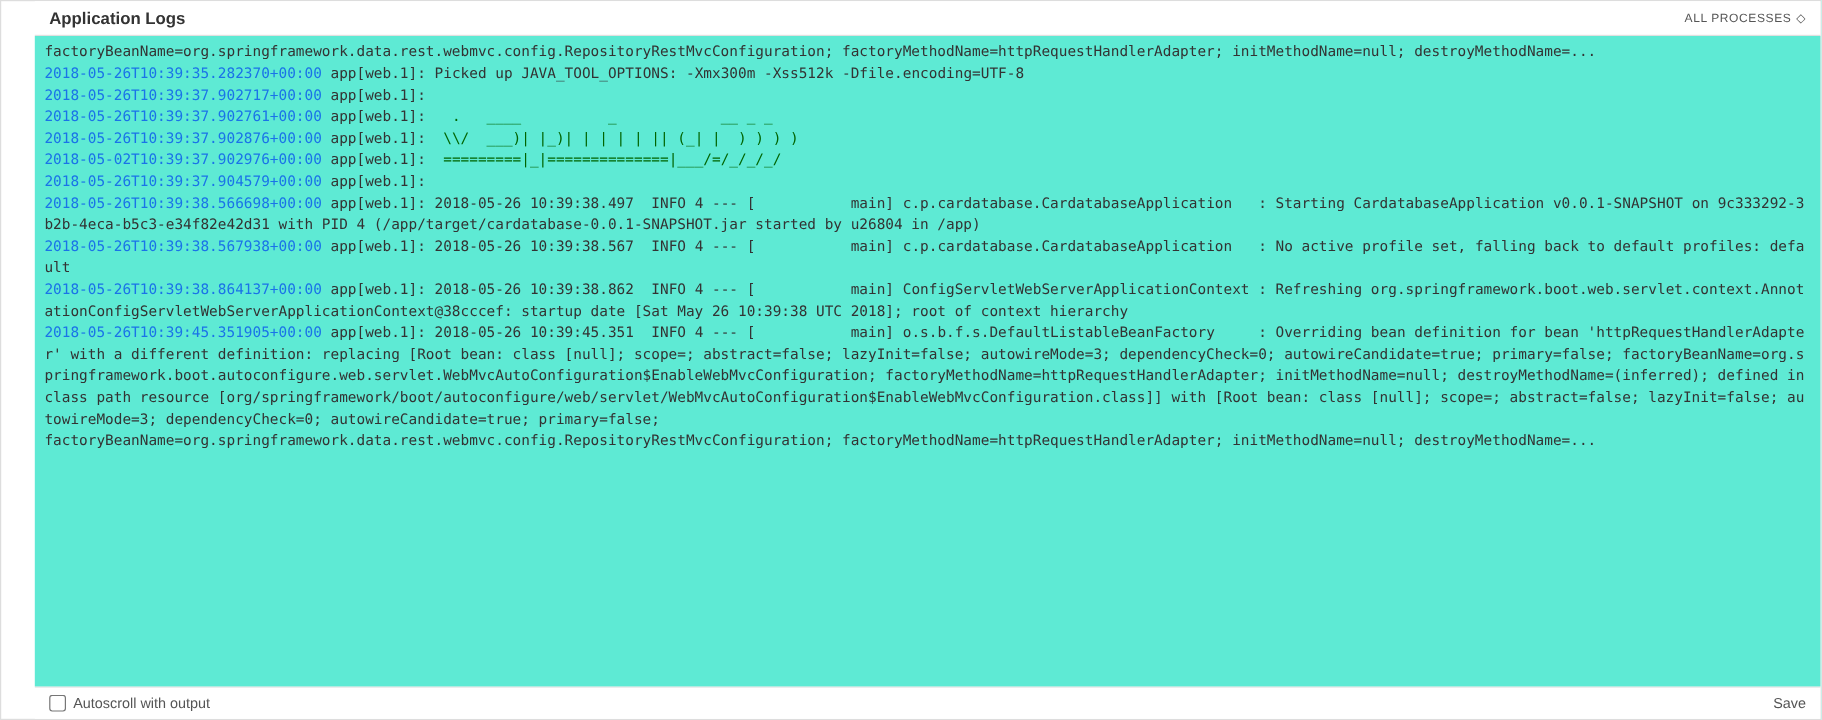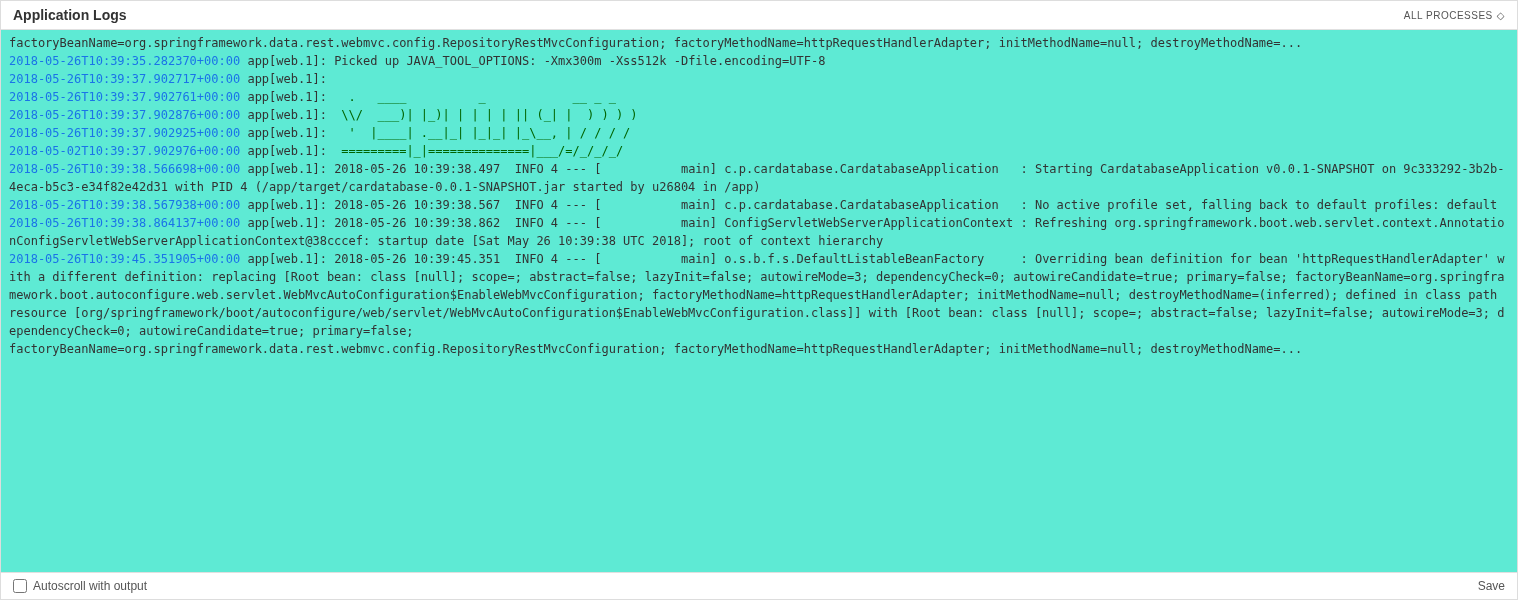--- a/index.html
+++ b/index.html
@@ -16,20 +16,21 @@
       font-size: 12px;
       overflow: hidden;
     }
 
     .app-container {
       width: 1518px;
       height: 600px;
       display: flex;
       flex-direction: column;
       border: 1px solid #ddd;
+      padding-left: 28px;
     }
 
     .header {
       display: flex;
       justify-content: space-between;
       align-items: center;
       padding: 6px 12px;
       background: #ffffff;
       border-bottom: 1px solid #e0e0e0;
       flex-shrink: 0;
@@ -149,22 +150,22 @@
     </button>
   </div>
 
   <div class="log-container" id="log-output">
 
   <div class="log-line"><span style="color:#333">factoryBeanName=org.springframework.data.rest.webmvc.config.RepositoryRestMvcConfiguration; factoryMethodName=httpRequestHandlerAdapter; initMethodName=null; destroyMethodName=...</span></div>
       <div class="log-line"><span class="timestamp">2018-05-26T10:39:35.282370+00:00</span> <span class="process">app[web.1]:</span><span class="message" style="color:#333333"> Picked up JAVA_TOOL_OPTIONS: -Xmx300m -Xss512k -Dfile.encoding=UTF-8</span></div>
       <div class="log-line"><span class="timestamp">2018-05-26T10:39:37.902717+00:00</span> <span class="process">app[web.1]:</span><span class="message" style="color:#333333"></span></div>
       <div class="log-line"><span class="timestamp">2018-05-26T10:39:37.902761+00:00</span> <span class="process">app[web.1]:</span><span class="ascii-art" style="color:#006400">   .   ____          _            __ _ _</span></div>
       <div class="log-line"><span class="timestamp">2018-05-26T10:39:37.902876+00:00</span> <span class="process">app[web.1]:</span><span class="ascii-art" style="color:#006400">  \\/  ___)| |_)| | | | | || (_| |  ) ) ) )</span></div>
-      <div class="log-line"><span class="timestamp">2018-05-26T10:39:37.902925+00:00</span> <span class="process">app[web.1]:</span><span class="ascii-art" style="color:#006400">   '  |____| .__|_| |_|_| |_\__, | / / / /</span></div>
       <div class="log-line"><span class="timestamp">2018-05-02T10:39:37.902976+00:00</span> <span class="process">app[web.1]:</span><span class="ascii-art" style="color:#006400">  =========|_|==============|___/=/_/_/_/</span></div>
+      <div class="log-line"><span class="timestamp">2018-05-26T10:39:37.904579+00:00</span> <span class="process">app[web.1]:</span><span class="message" style="color:#333333"></span></div>
       <div class="log-line"><span class="timestamp">2018-05-26T10:39:38.566698+00:00</span> <span class="process">app[web.1]:</span><span class="message" style="color:#333333"> 2018-05-26 10:39:38.497  INFO 4 --- [           main] c.p.cardatabase.CardatabaseApplication   : Starting CardatabaseApplication v0.0.1-SNAPSHOT on 9c333292-3b2b-4eca-b5c3-e34f82e42d31 with PID 4 (/app/target/cardatabase-0.0.1-SNAPSHOT.jar started by u26804 in /app)</span></div>
       <div class="log-line"><span class="timestamp">2018-05-26T10:39:38.567938+00:00</span> <span class="process">app[web.1]:</span><span class="message" style="color:#333333"> 2018-05-26 10:39:38.567  INFO 4 --- [           main] c.p.cardatabase.CardatabaseApplication   : No active profile set, falling back to default profiles: default</span></div>
       <div class="log-line"><span class="timestamp">2018-05-26T10:39:38.864137+00:00</span> <span class="process">app[web.1]:</span><span class="message" style="color:#333333"> 2018-05-26 10:39:38.862  INFO 4 --- [           main] ConfigServletWebServerApplicationContext : Refreshing org.springframework.boot.web.servlet.context.AnnotationConfigServletWebServerApplicationContext@38cccef: startup date [Sat May 26 10:39:38 UTC 2018]; root of context hierarchy</span></div>
       <div class="log-line"><span class="timestamp">2018-05-26T10:39:45.351905+00:00</span> <span class="process">app[web.1]:</span><span class="message" style="color:#333333"> 2018-05-26 10:39:45.351  INFO 4 --- [           main] o.s.b.f.s.DefaultListableBeanFactory     : Overriding bean definition for bean 'httpRequestHandlerAdapter' with a different definition: replacing [Root bean: class [null]; scope=; abstract=false; lazyInit=false; autowireMode=3; dependencyCheck=0; autowireCandidate=true; primary=false; factoryBeanName=org.springframework.boot.autoconfigure.web.servlet.WebMvcAutoConfiguration$EnableWebMvcConfiguration; factoryMethodName=httpRequestHandlerAdapter; initMethodName=null; destroyMethodName=(inferred); defined in class path resource [org/springframework/boot/autoconfigure/web/servlet/WebMvcAutoConfiguration$EnableWebMvcConfiguration.class]] with [Root bean: class [null]; scope=; abstract=false; lazyInit=false; autowireMode=3; dependencyCheck=0; autowireCandidate=true; primary=false;</span></div>
       <div class="log-line"><span class="message">factoryBeanName=org.springframework.data.rest.webmvc.config.RepositoryRestMvcConfiguration; factoryMethodName=httpRequestHandlerAdapter; initMethodName=null; destroyMethodName=...</span></div>
     </div>
 
   <div class="footer">
     <label class="autoscroll-label">
       <input type="checkbox" class="autoscroll-checkbox" style="">

